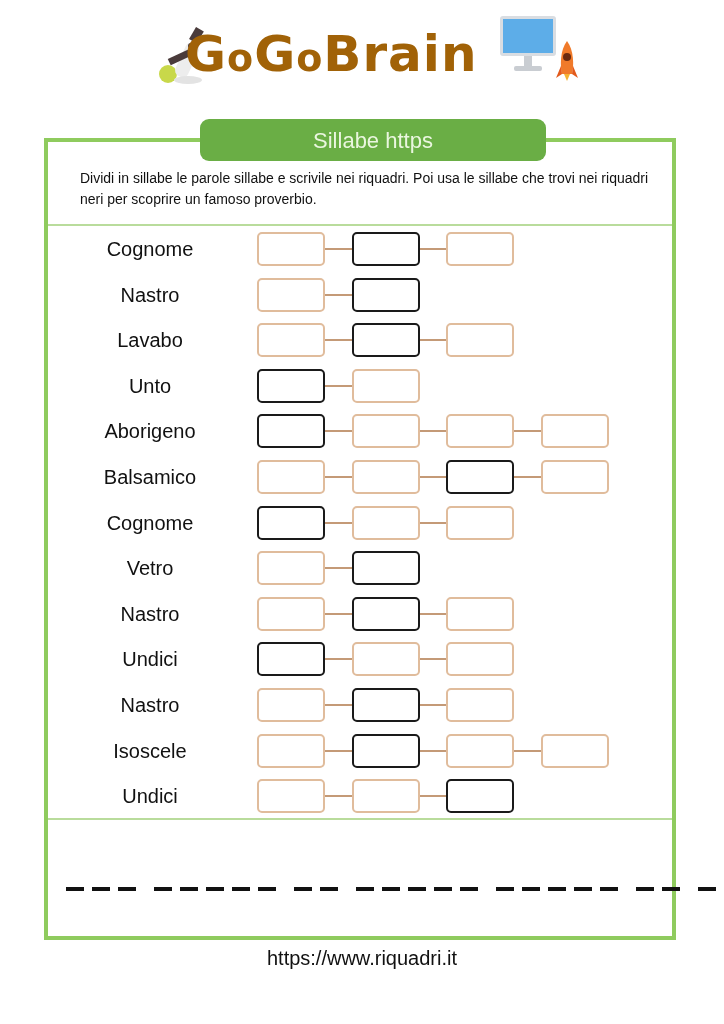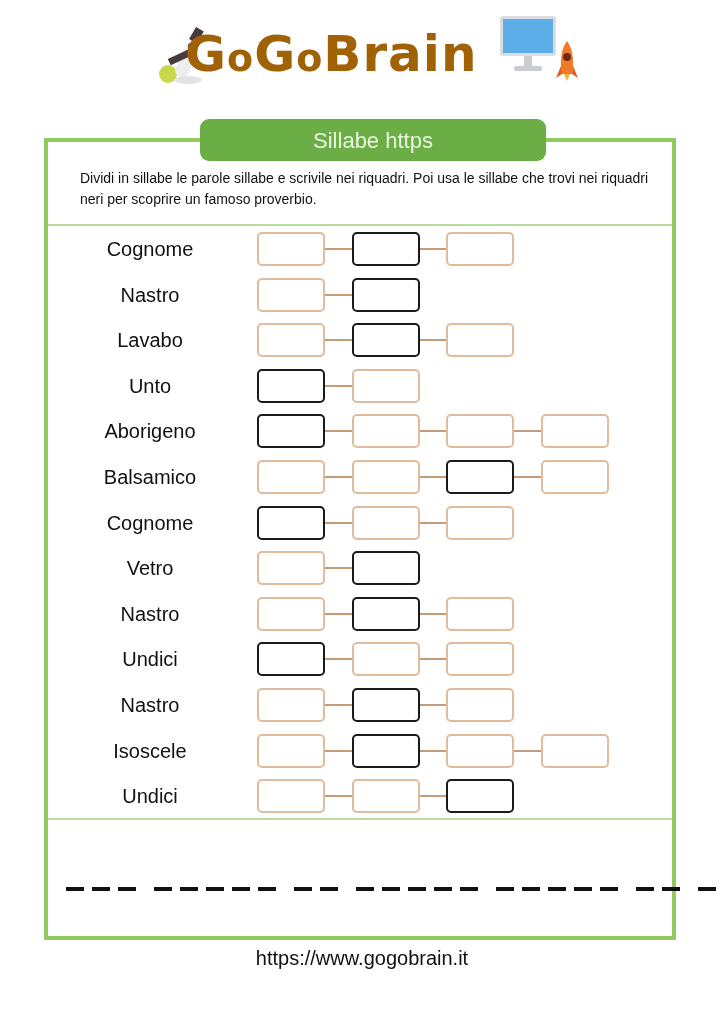--- a/index.html
+++ b/index.html
@@ -192,13 +192,13 @@
     </div>
     <div class="group">
       <div class="dash"></div>
       <div class="dash"></div>
     </div>
     <div class="group">
       <div class="dash"></div>
     </div>
   </div>
 
-<div class="footer">https://www.gogobrain.it</div>
+<div class="footer">https://www.riquadri.it</div>
 
 </body></html>

